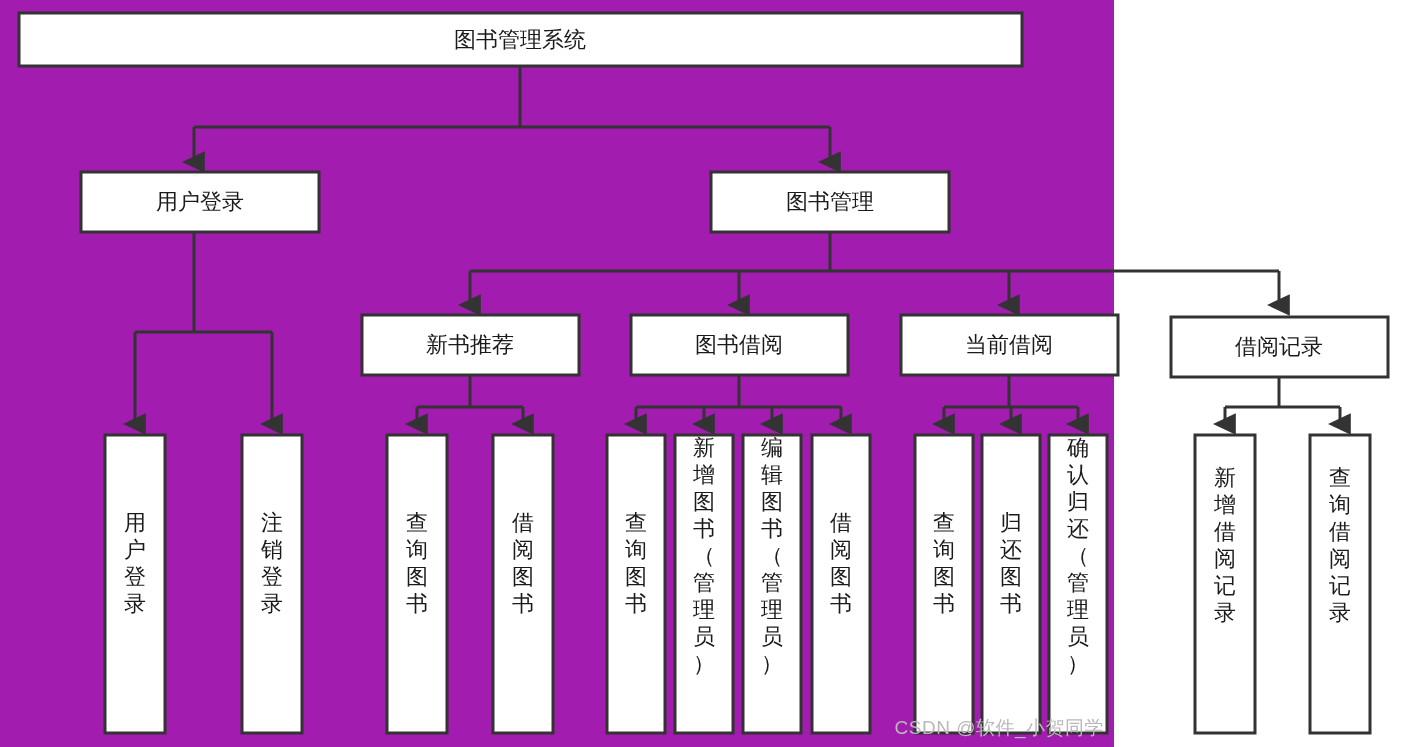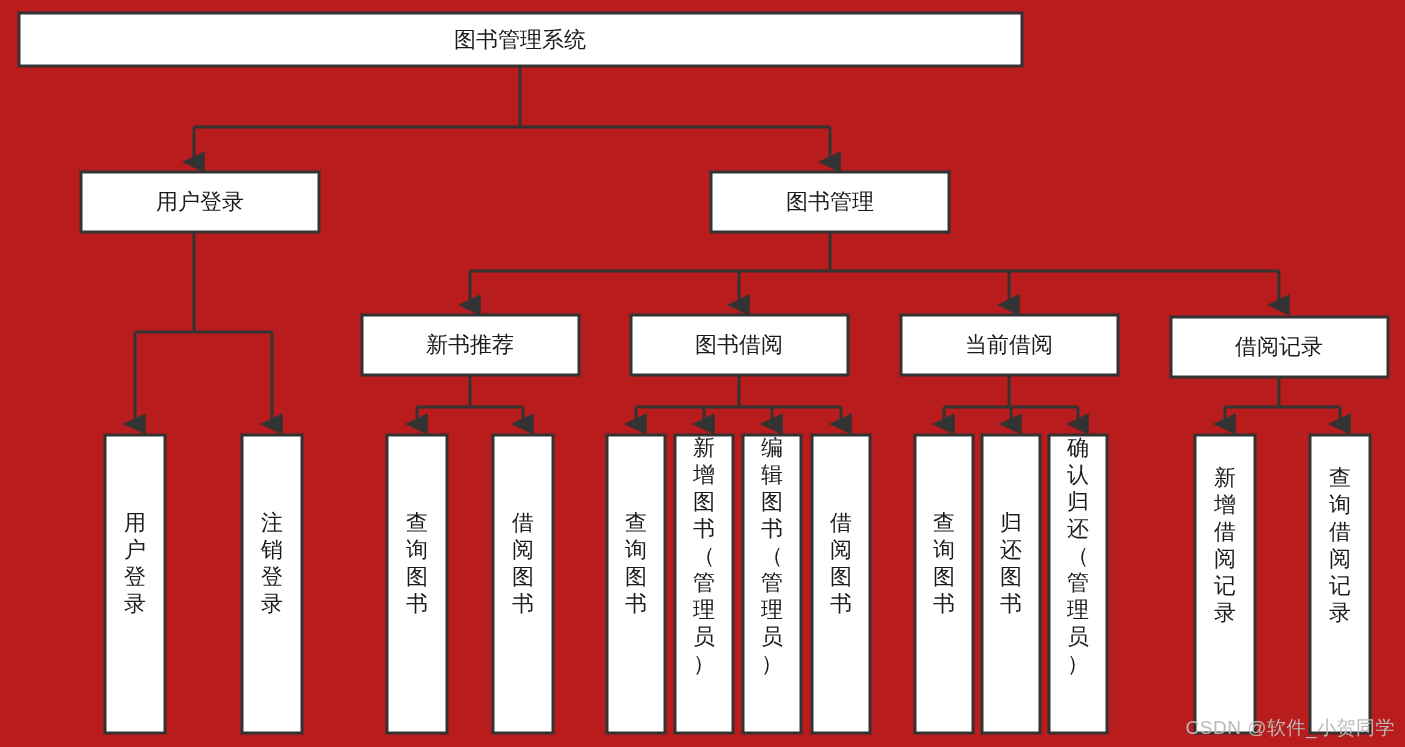--- a/index.html
+++ b/index.html
@@ -8,23 +8,23 @@
     background: #ffffff;
   }
   body {
     width: 1405px;
     height: 747px;
     font-family: "Liberation Sans", sans-serif;
     overflow: hidden;
   }
   #diagram-root {
     position: relative;
-    width: 1405px;
+    width: 1114px;
     height: 747px;
-    background: #b91c1c;
+    background: #a21caf;
   }
   svg#tree-svg {
     position: absolute;
     left: 0;
     top: 0;
     width: 1405px;
     height: 747px;
   }
   .node-box {
     fill: #ffffff;

